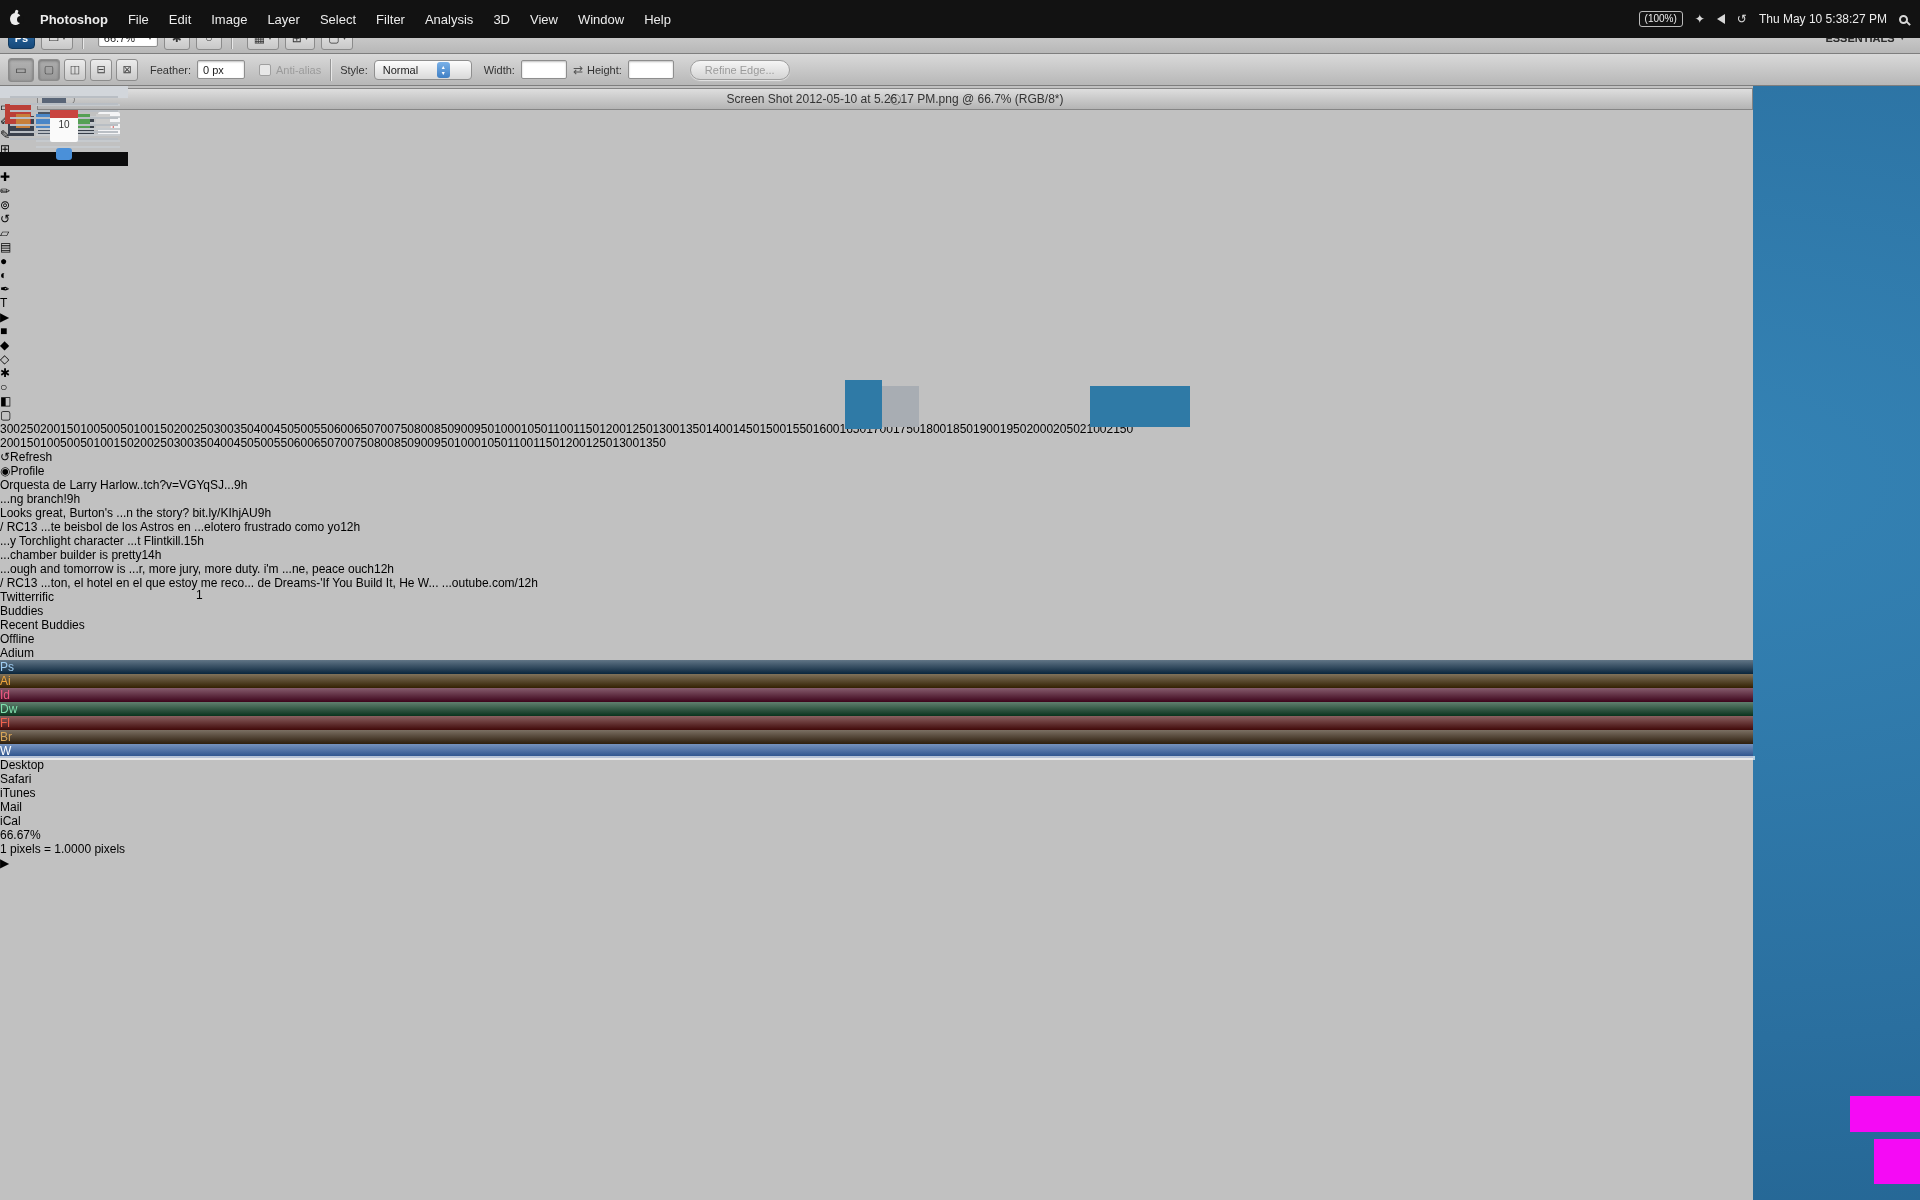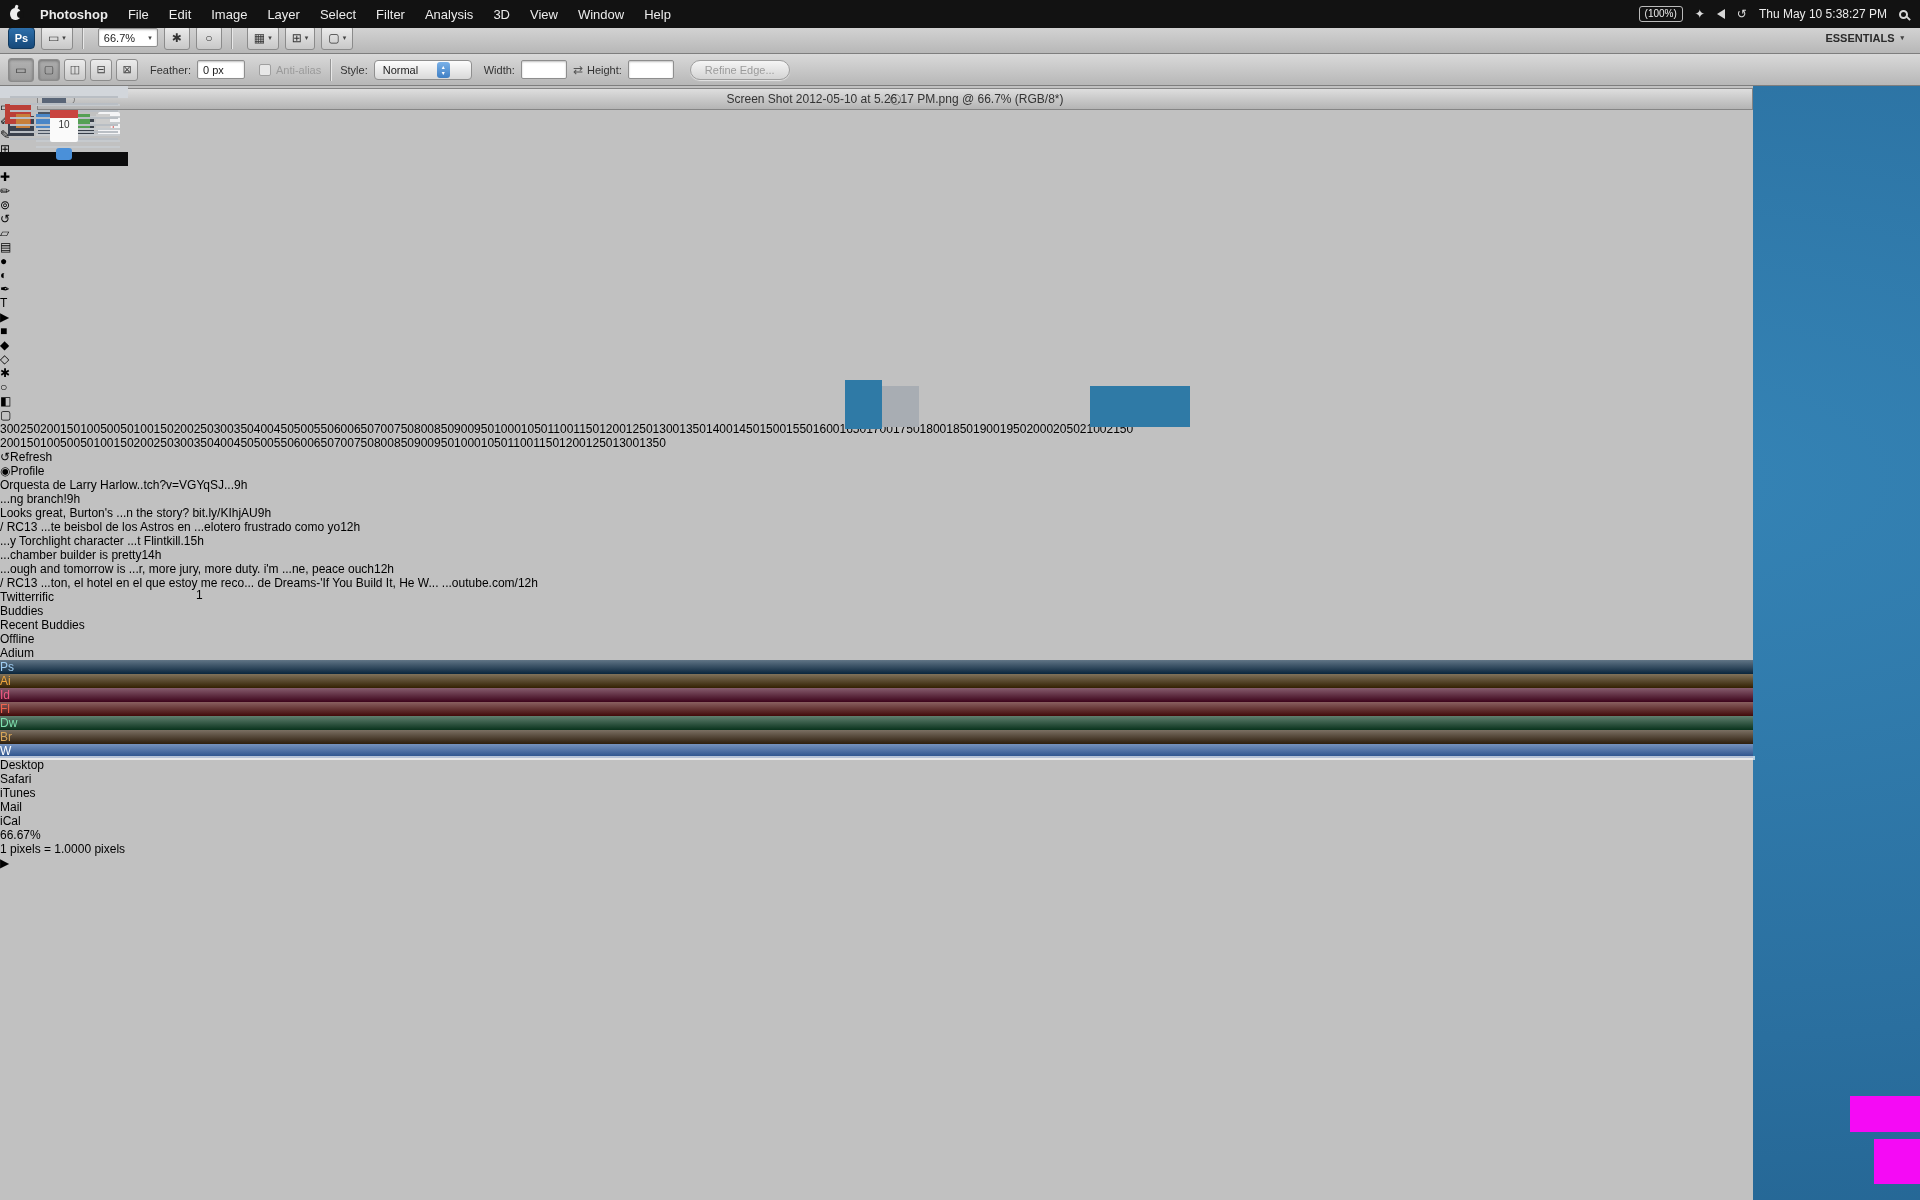--- a/index.html
+++ b/index.html
@@ -2,21 +2,21 @@
 <html><head>
 <meta charset="utf-8">
 <style>
   *{margin:0;padding:0;box-sizing:border-box;}
   html,body{width:1920px;height:1200px;}
   body{position:relative;overflow:hidden;font-family:"Liberation Sans",sans-serif;font-size:12px;
        background:radial-gradient(ellipse at 85% 40%,#3584b6 0%,#2a6f9f 55%,#1f5c88 100%);}
   .abs{position:absolute;}
 
   
-  #menubar{position:absolute;left:0;top:0;width:1920px;height:28px;background:#121212;color:#ececec;
+  #menubar{position:absolute;left:0;top:0;width:1920px;height:38px;background:#121212;color:#ececec;
            display:flex;align-items:center;z-index:40;font-size:13px;}
   .apple{width:30px;display:flex;align-items:center;justify-content:center;}
   .apple-shape{display:inline-block;width:11px;height:12px;background:#ededed;border-radius:5px/6px;position:relative;}
   .apple-shape:before{content:"";position:absolute;right:-3px;top:3px;width:7px;height:7px;background:#121212;border-radius:50%;}
   .apple-shape:after{content:"";position:absolute;left:5px;top:-3px;width:3px;height:4px;background:#ededed;border-radius:1px;transform:rotate(22deg);}
   .menu-item{padding:0 10px;}
   .menu-item.app{font-weight:bold;}
   #menu-right{margin-left:auto;display:flex;align-items:center;gap:12px;padding-right:12px;font-size:12px;}
   .mb-badge{border:1px solid #bbb;border-radius:3px;padding:0 5px;font-size:10px;line-height:14px;}
   .mb-ic{font-size:12px;opacity:.92;display:inline-flex;align-items:center;}
@@ -395,22 +395,22 @@
           <div class="dk" style="background: linear-gradient(rgba(255, 255, 255, 0.35), rgba(0, 0, 0, 0.12)), rgb(151, 162, 173);"></div>
           <div class="dk" style="background: linear-gradient(rgba(255, 255, 255, 0.35), rgba(0, 0, 0, 0.12)), rgb(61, 127, 193);"></div>
           <div class="dk" style="background: linear-gradient(rgba(255, 255, 255, 0.35), rgba(0, 0, 0, 0.12)), rgb(222, 125, 44);"></div>
           <div class="dk" style="background: linear-gradient(rgba(255, 255, 255, 0.35), rgba(0, 0, 0, 0.12)), rgb(87, 184, 107);"></div>
           <div class="dk" style="background: linear-gradient(rgba(255, 255, 255, 0.35), rgba(0, 0, 0, 0.12)), rgb(41, 179, 156);"></div>
           <div class="dk" style="background: linear-gradient(rgba(255, 255, 255, 0.35), rgba(0, 0, 0, 0.12)), rgb(221, 226, 231);"></div>
           <div class="dk" style="background: linear-gradient(rgba(255, 255, 255, 0.35), rgba(0, 0, 0, 0.12)), rgb(126, 138, 149);"></div>
           <div class="dk" style="background: linear-gradient(rgba(255, 255, 255, 0.35), rgba(0, 0, 0, 0.12)), rgb(11, 42, 68); color: rgb(158, 205, 242);">Ps</div>
           <div class="dk" style="background: linear-gradient(rgba(255, 255, 255, 0.35), rgba(0, 0, 0, 0.12)), rgb(58, 37, 2); color: rgb(240, 166, 60);">Ai</div>
           <div class="dk" style="background: linear-gradient(rgba(255, 255, 255, 0.35), rgba(0, 0, 0, 0.12)), rgb(69, 5, 31); color: rgb(240, 90, 132);">Id</div>
+          <div class="dk" style="background: linear-gradient(rgba(255, 255, 255, 0.35), rgba(0, 0, 0, 0.12)), rgb(11, 58, 33); color: rgb(127, 224, 174);">Dw</div>
           <div class="dk" style="background: linear-gradient(rgba(255, 255, 255, 0.35), rgba(0, 0, 0, 0.12)), rgb(74, 11, 11); color: rgb(240, 98, 78);">Fl</div>
-          <div class="dk" style="background: linear-gradient(rgba(255, 255, 255, 0.35), rgba(0, 0, 0, 0.12)), rgb(11, 58, 33); color: rgb(127, 224, 174);">Dw</div>
           <div class="dk" style="background: linear-gradient(rgba(255, 255, 255, 0.35), rgba(0, 0, 0, 0.12)), rgb(51, 34, 15); color: rgb(216, 166, 89);">Br</div>
           <div class="dk" style="background: linear-gradient(rgba(255, 255, 255, 0.35), rgba(0, 0, 0, 0.12)), rgb(181, 40, 30);"></div>
           <div class="dk" style="background: linear-gradient(rgba(255, 255, 255, 0.35), rgba(0, 0, 0, 0.12)), rgb(214, 217, 221);"></div>
           <div class="dk" style="background: linear-gradient(rgba(255, 255, 255, 0.35), rgba(0, 0, 0, 0.12)), rgb(70, 103, 138);"></div>
           <div class="dk" style="background: linear-gradient(rgba(255, 255, 255, 0.35), rgba(0, 0, 0, 0.12)), rgb(195, 201, 207);"></div>
           <div class="dk" style="background: linear-gradient(rgba(255, 255, 255, 0.35), rgba(0, 0, 0, 0.12)), rgb(43, 87, 154); color: rgb(255, 255, 255);">W</div>
           <div class="dk" style="background: linear-gradient(rgba(255, 255, 255, 0.35), rgba(0, 0, 0, 0.12)), rgb(227, 230, 233);"></div>
           <div class="dk" style="background: linear-gradient(rgba(255, 255, 255, 0.35), rgba(0, 0, 0, 0.12)), rgb(138, 151, 164);"></div>
           <div class="dk" style="background: linear-gradient(rgba(255, 255, 255, 0.35), rgba(0, 0, 0, 0.12)), rgb(63, 126, 196);"></div>
           <div class="dk" style="background: linear-gradient(rgba(255, 255, 255, 0.35), rgba(0, 0, 0, 0.12)), rgb(200, 205, 210);"></div>

